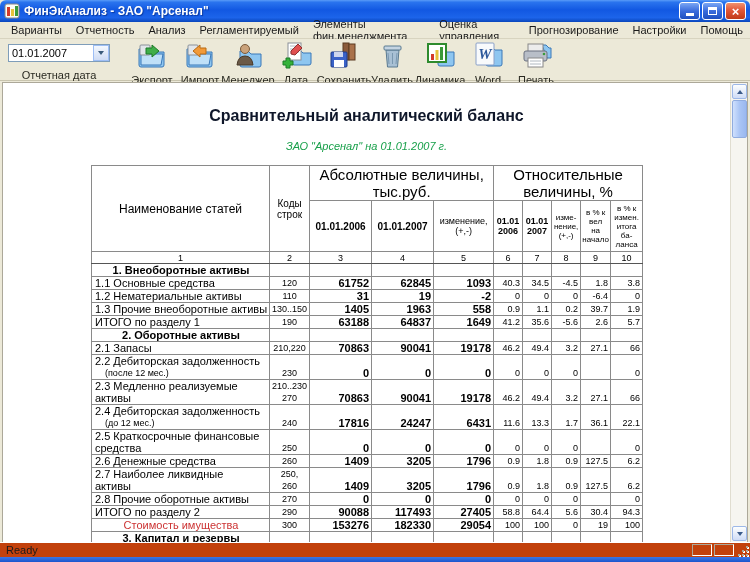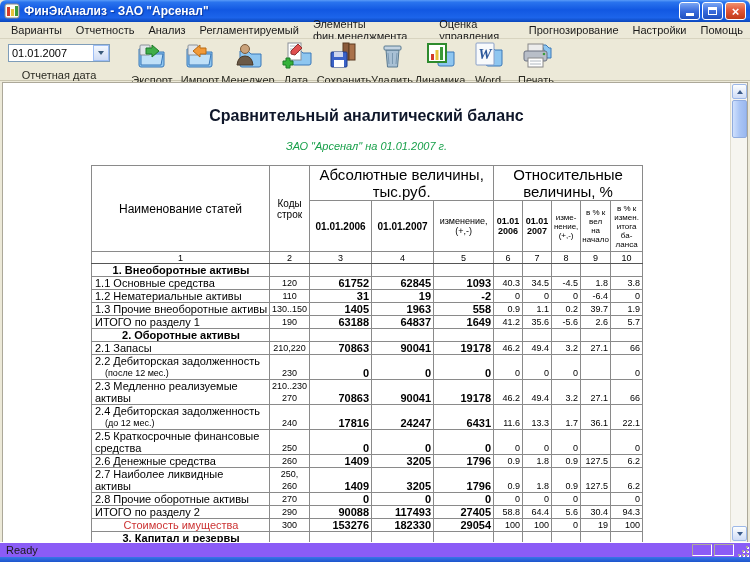--- a/index.html
+++ b/index.html
@@ -89,21 +89,21 @@
     display:flex; align-items:center; justify-content:center; cursor:pointer; }
   .sb-btn.up { top:1px; } .sb-btn.down { bottom:1px; }
   .tri-up { width:0; height:0; border-left:3px solid transparent; border-right:3px solid transparent;
     border-bottom:4px solid #3a5a8a; }
   .tri-down2 { width:0; height:0; border-left:3px solid transparent; border-right:3px solid transparent;
     border-top:4px solid #3a5a8a; }
   .sb-thumb { position:absolute; left:1px; top:17px; width:15px; height:38px; border-radius:2px;
     background:linear-gradient(90deg,#cfe0fd,#aac5f5 50%,#9ab8f0); border:1px solid #90acdf; cursor:grab; }
 
   
-  .statusbar { position:absolute; left:0; right:0; bottom:5px; height:15px; background:#8b5cf6;
+  .statusbar { position:absolute; left:0; right:0; bottom:5px; height:15px; background:#c2410c;
     border-top:1px solid #fff; display:flex; align-items:center; font-size:11px; color:#1a1a1a; }
   .status-text { padding-left:6px; flex:1; }
   .status-panel { width:20px; height:12px; border-left:1px solid #aca899; border-top:1px solid #aca899;
     border-right:1px solid #fff; border-bottom:1px solid #fff; margin-right:2px; }
   .resize-grip { width:13px; height:13px; position:relative; margin-right:1px; }
   .resize-grip span { position:absolute; width:2px; height:2px; background:#aca899;
     box-shadow:1px 1px 0 #fff; }
   .rg1{right:1px;bottom:1px;} .rg2{right:5px;bottom:1px;} .rg3{right:1px;bottom:5px;}
   .rg4{right:9px;bottom:1px;} .rg5{right:5px;bottom:5px;} .rg6{right:1px;bottom:9px;}
 

